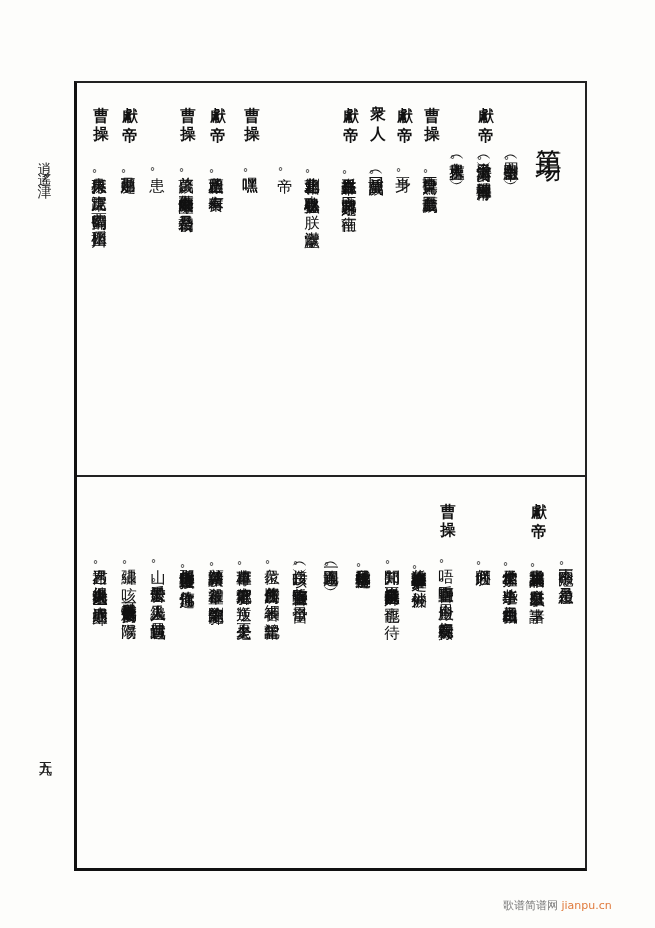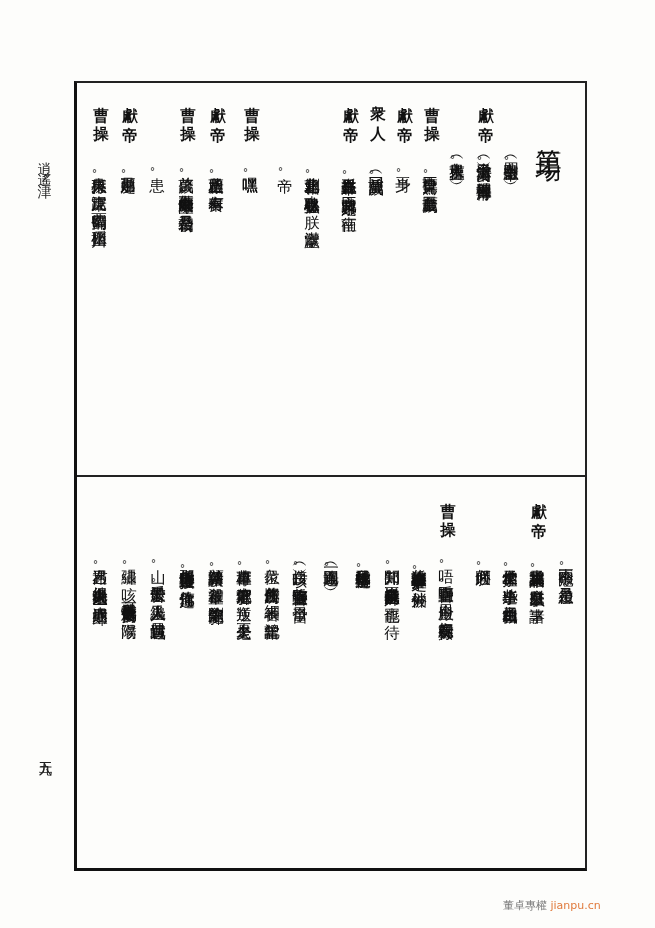--- a/index.html
+++ b/index.html
@@ -113,15 +113,15 @@
 
 <div class="col" style="left:178px; top:557px;">那個保你這昏皇許昌接位。俺爲你這江</div>
 
 <div class="col" style="left:149px; top:557px;">山。受盡千般苦。纔爲人上人。昔日皖城遇</div>
 
 <div class="col" style="left:120px; top:557px;">張繡。咳。可憐我長子曹安命傷馬前。濮陽</div>
 
 <div class="col" style="left:91px; top:557px;">遇呂布。燒得老夫火內逃生。赤壁遇周郎。</div>
 
 <div class="watermark">
-  <span>董卓專權</span>
+  <span>歌谱简谱网</span>
   <span class="en">jianpu.cn</span>
 </div>
 
 </body></html>

